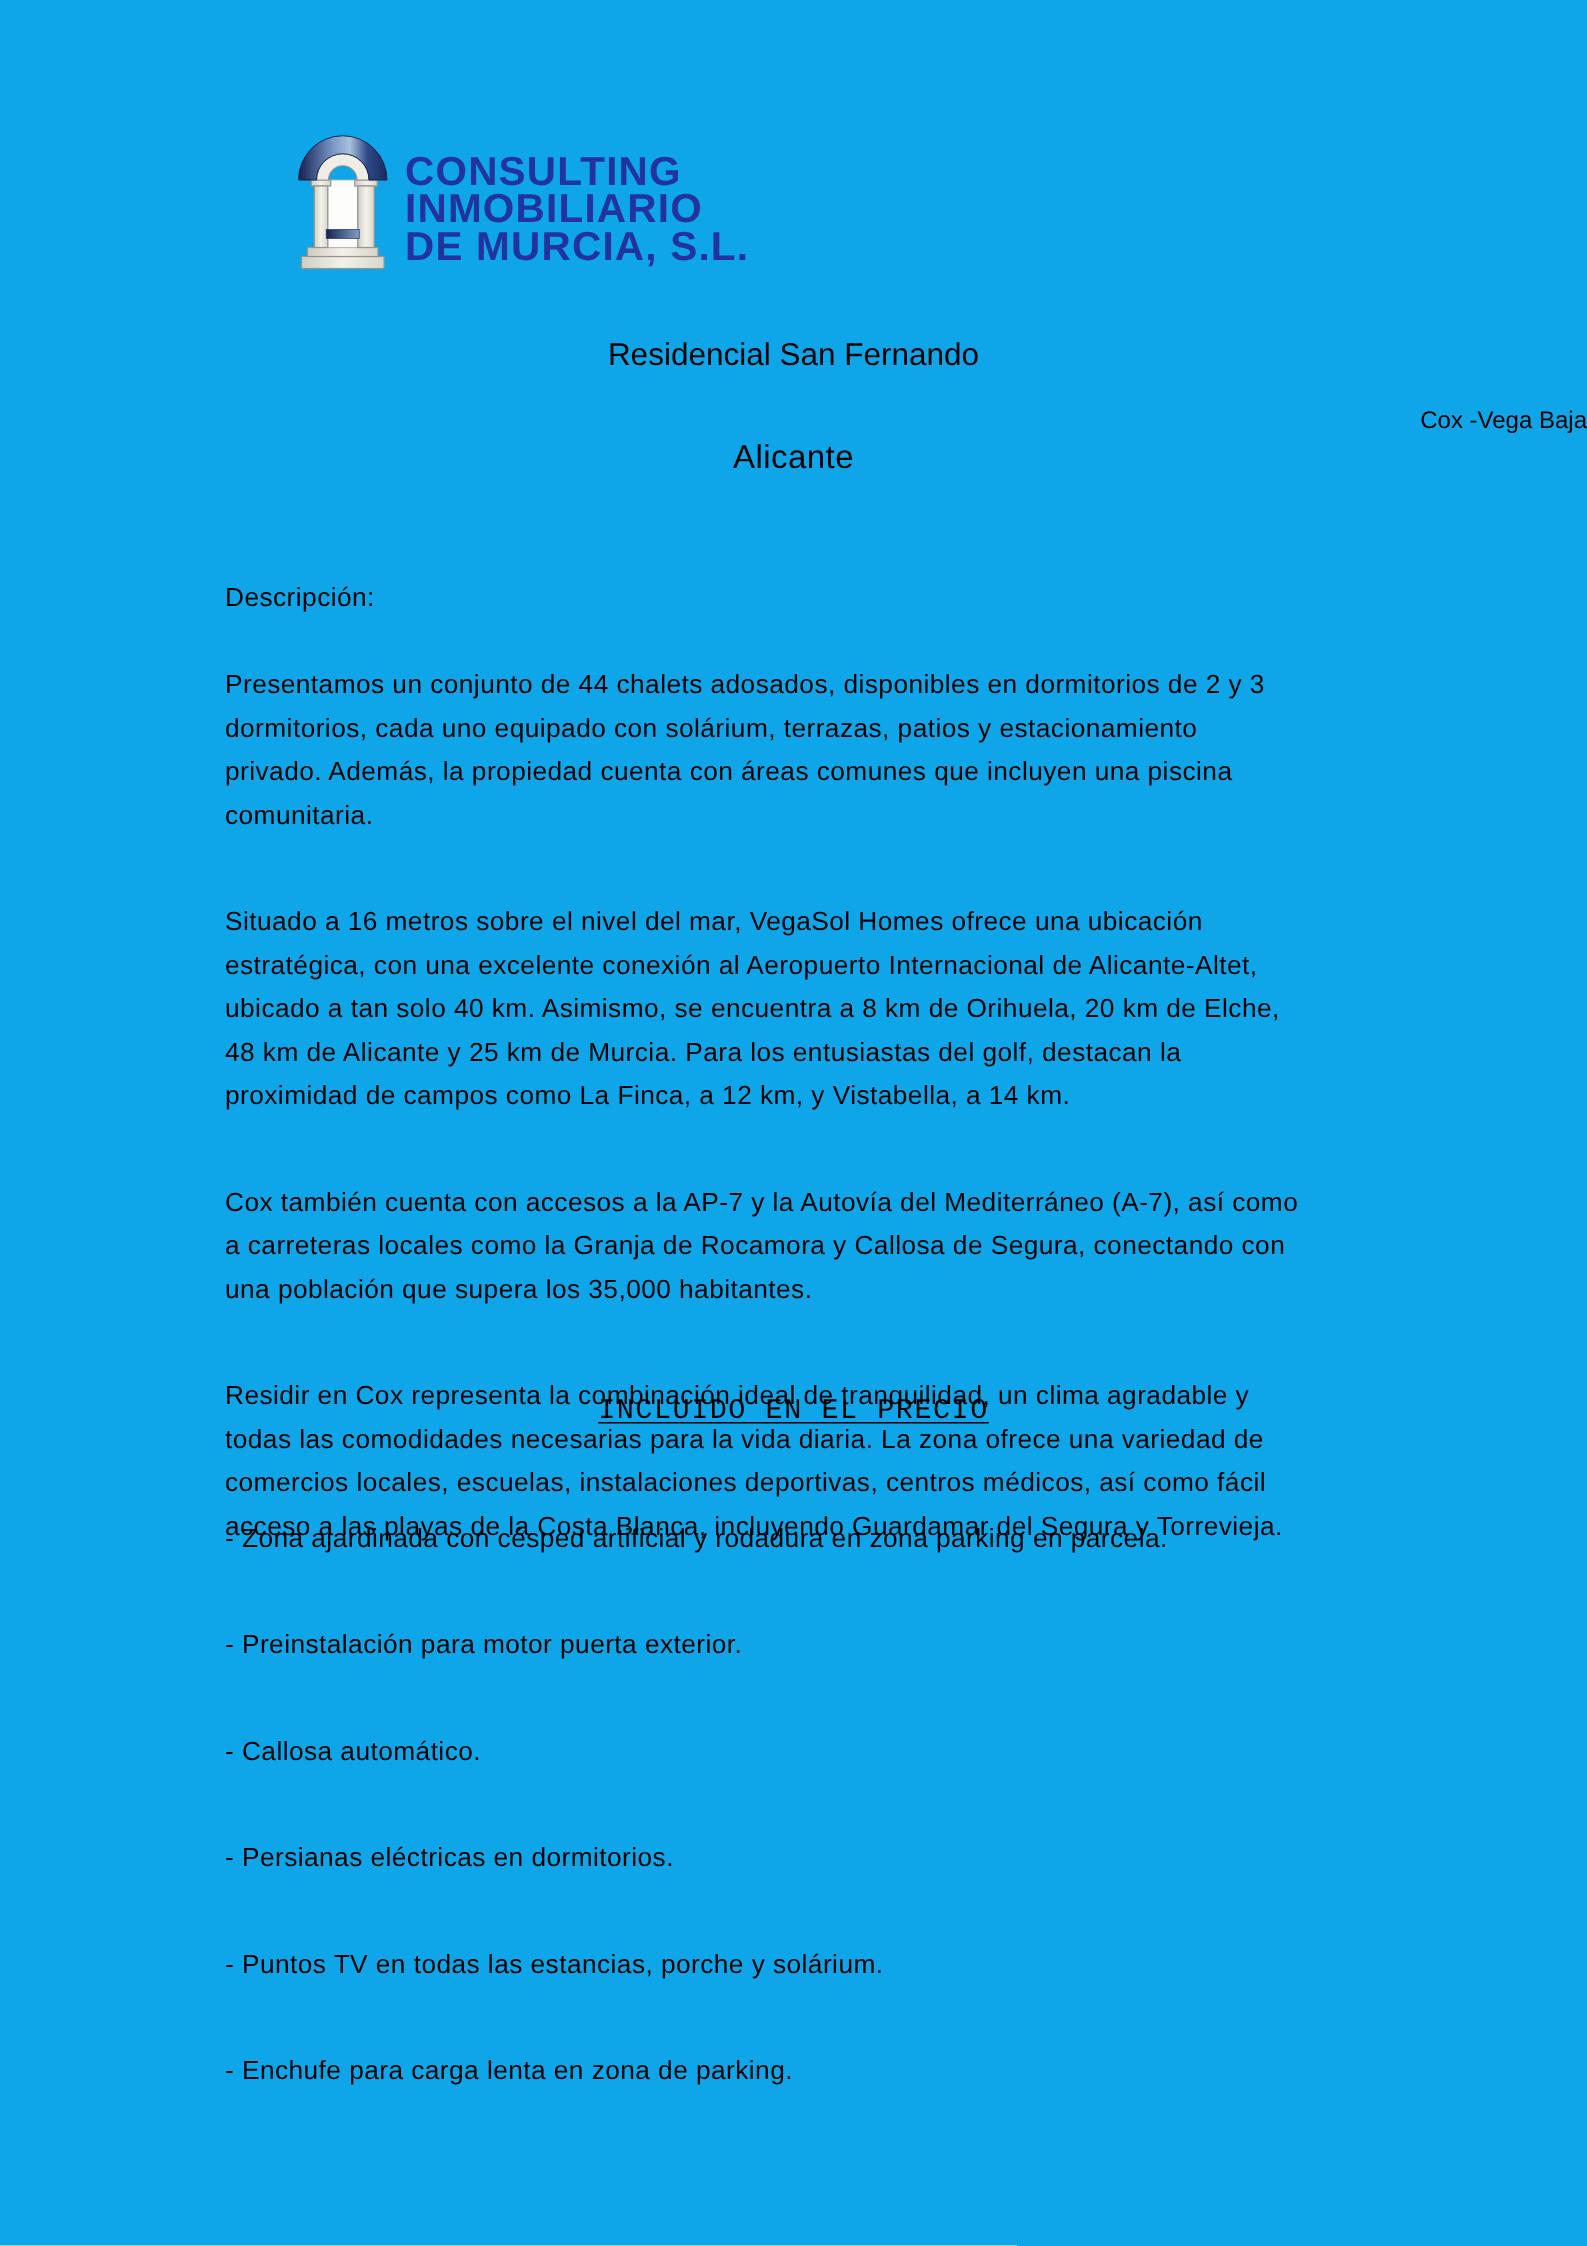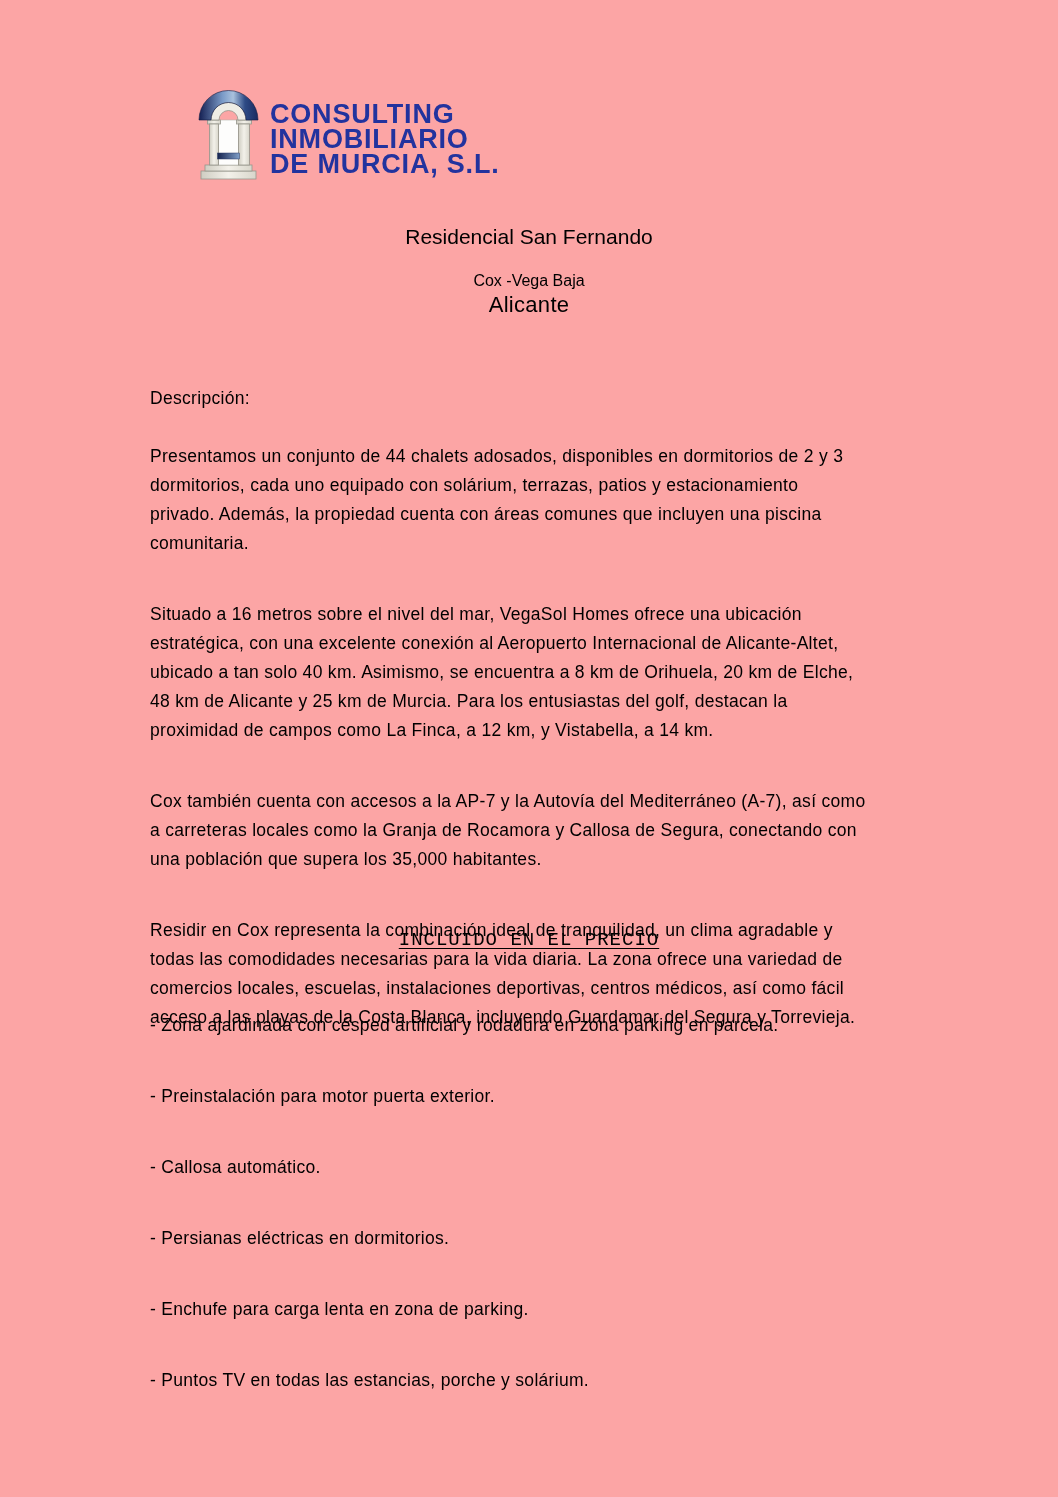--- a/index.html
+++ b/index.html
@@ -1,20 +1,20 @@
 <!DOCTYPE html>
 <html><head>
 <meta charset="utf-8">
 <style>
   html, body { margin: 0; padding: 0; background: #ffffff; }
   .page {
     position: relative;
     width: 1058px;
     height: 1497px;
-    background: #fca5a5;
+    background: #0ea5e9;
     font-family: "Liberation Sans", sans-serif;
     color: #000000;
     overflow: hidden;
   }
 
   
   .logo { position: absolute; left: 197px; top: 83px; display: flex; align-items: flex-start; }
   .logo-icon svg { display: block; }
   .logo-text {
     margin-left: 10px;
@@ -28,21 +28,21 @@
   }
 
   
   .doc-title {
     position: absolute; top: 225px; left: 0; width: 100%;
     margin: 0; text-align: center;
     font-size: 21px; font-weight: normal;
   }
   .doc-subtitle {
     position: absolute; top: 272px; left: 0; width: 100%;
-    text-align: center; font-size: 16px;
+    text-align: right; font-size: 16px;
   }
   .doc-location {
     position: absolute; top: 292px; left: 0; width: 100%;
     text-align: center; font-size: 22px; letter-spacing: 0.3px;
   }
 
   
   .content {
     position: absolute; left: 150px; top: 355px; width: 800px;
     font-size: 17.5px; line-height: 29px; letter-spacing: 0.3px;
@@ -141,19 +141,19 @@
 
   <div class="included-heading">
     <span>INCLUIDO EN EL PRECIO</span>
   </div>
 
   <section class="items">
     <p>- Zona ajardinada con césped artificial y rodadura en zona parking en parcela.</p>
     <p>- Preinstalación para motor puerta exterior.</p>
     <p>- Callosa automático.</p>
     <p>- Persianas eléctricas en dormitorios.</p>
+    <p>- Puntos TV en todas las estancias, porche y solárium.</p>
     <p>- Enchufe para carga lenta en zona de parking.</p>
-    <p>- Puntos TV en todas las estancias, porche y solárium.</p>
     
     
   </section>
 
 </div>
 
 </body></html>

